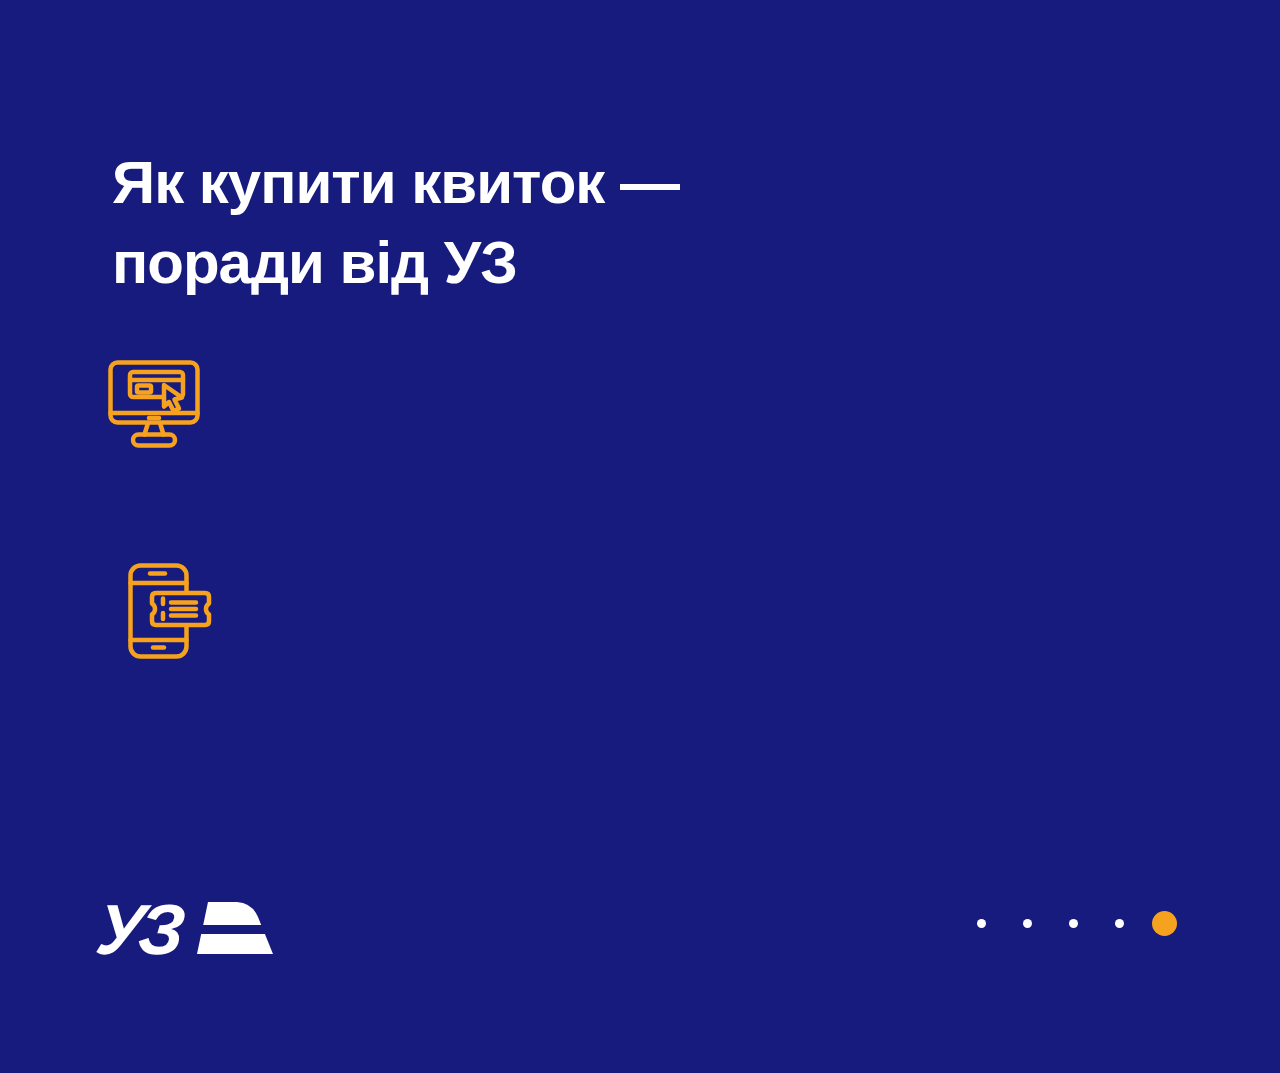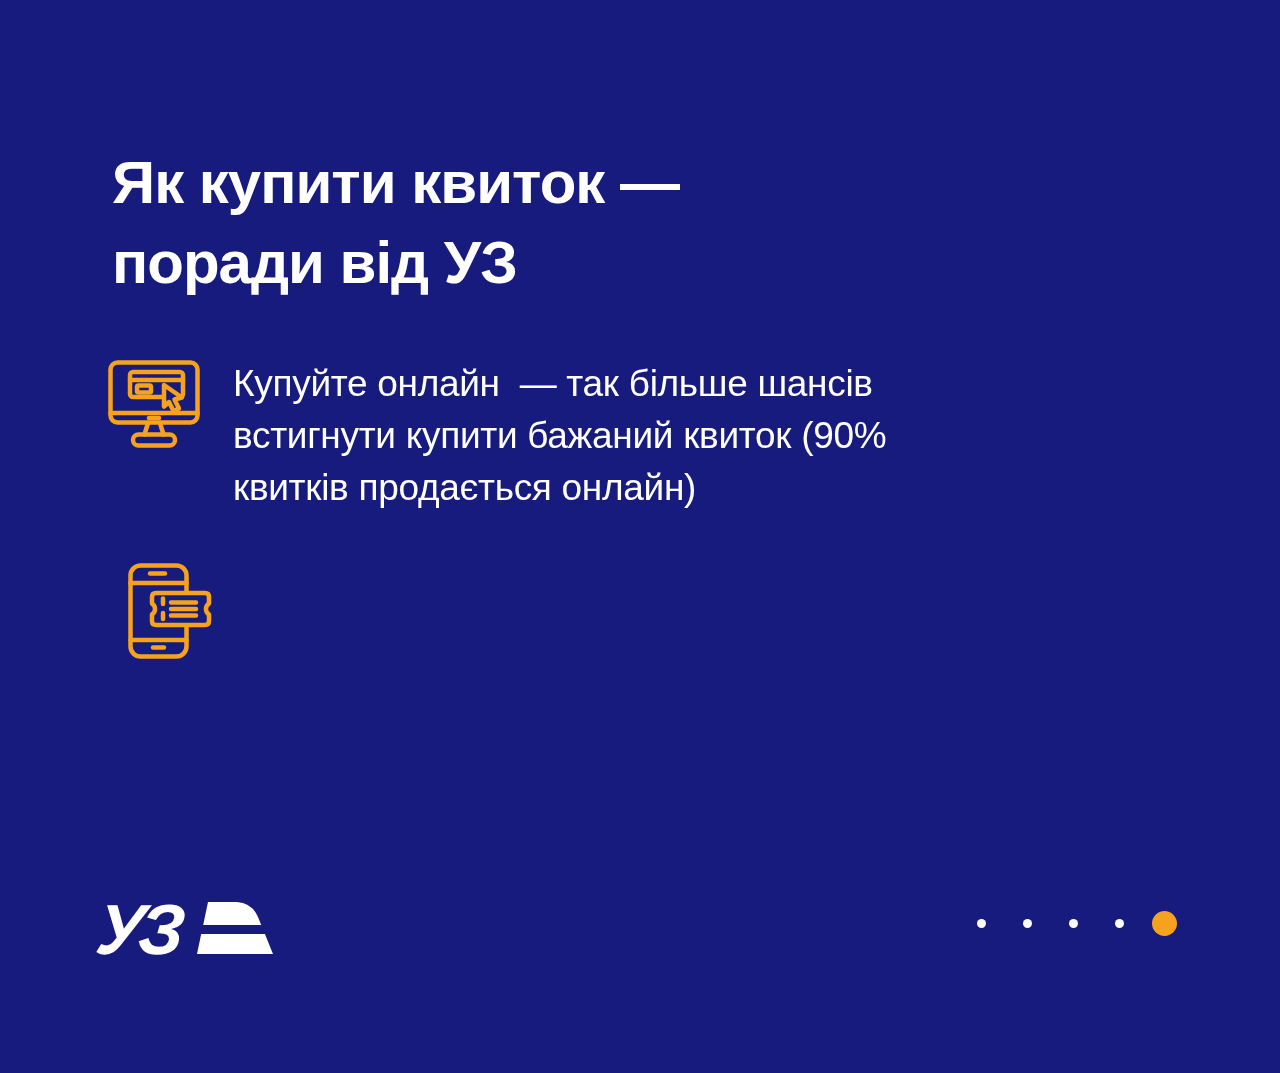--- a/index.html
+++ b/index.html
@@ -81,23 +81,20 @@
       <line x1="2.5" y1="53" x2="89.5" y2="53"></line>
       <line x1="41" y1="58" x2="51" y2="58"></line>
       <rect x="22" y="12" width="53" height="25" rx="3"></rect>
       <line x1="22" y1="20" x2="75" y2="20"></line>
       <rect x="29" y="25.5" width="14" height="7" rx="1.5"></rect>
       <path class="fill-bg" d="M56,25 L74,37.5 L66.5,39.5 L71,48.5 L65.5,51 L61,42 L56,46.5 Z"></path>
       <path d="M40,63 L36.5,74.5 M52,63 L55.5,74.5"></path>
       <rect x="25" y="74.5" width="42" height="11" rx="5.5"></rect>
     </svg>
   </div>
-  <div class="tip-text tip1-text">Купуйте онлайн  — так більше шансів
-встигнути купити бажаний квиток (90%
-квитків продається онлайн)</div>
 
   <div class="tip-icon tip2-icon">
     <svg width="86" height="96" viewBox="0 0 86 96" stroke-width="4.5">
       <rect x="2.5" y="2.5" width="56" height="91" rx="10"></rect>
       <line x1="22" y1="10.5" x2="37" y2="10.5"></line>
       <line x1="2.5" y1="20" x2="58.5" y2="20"></line>
       <line x1="2.5" y1="77" x2="58.5" y2="77"></line>
       <line x1="25" y1="84.5" x2="36" y2="84.5"></line>
       <path class="fill-bg" d="M28,30 H77 Q81,30 81,34 V40.5 A6.5,6.5 0 0 0 81,51.5 V58 Q81,62 77,62 H28 Q24,62 24,58 V51.5 A6.5,6.5 0 0 0 24,40.5 V34 Q24,30 28,30 Z"></path>
       <path d="M35,35.5 V41 M35,50 V56"></path>

